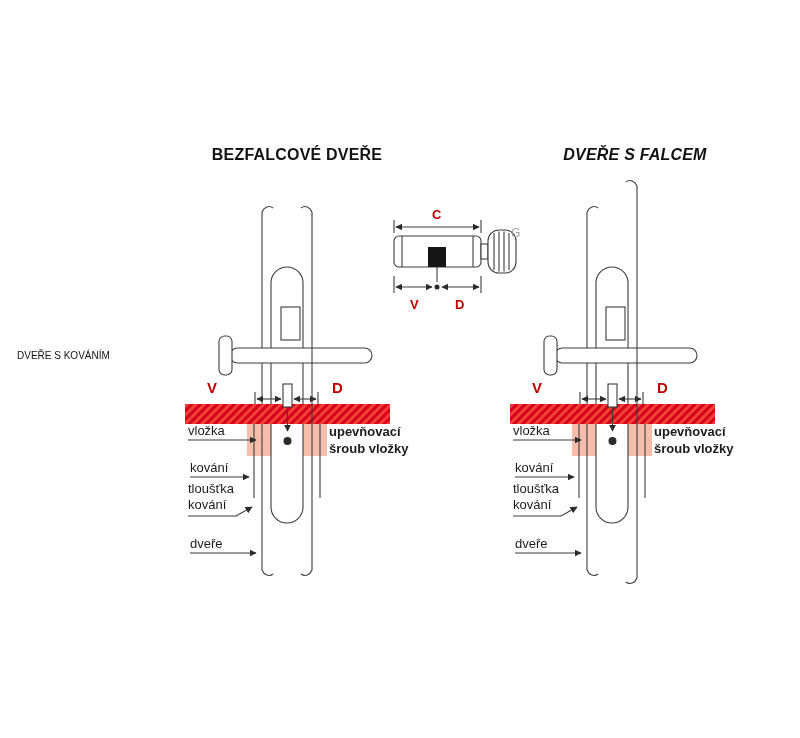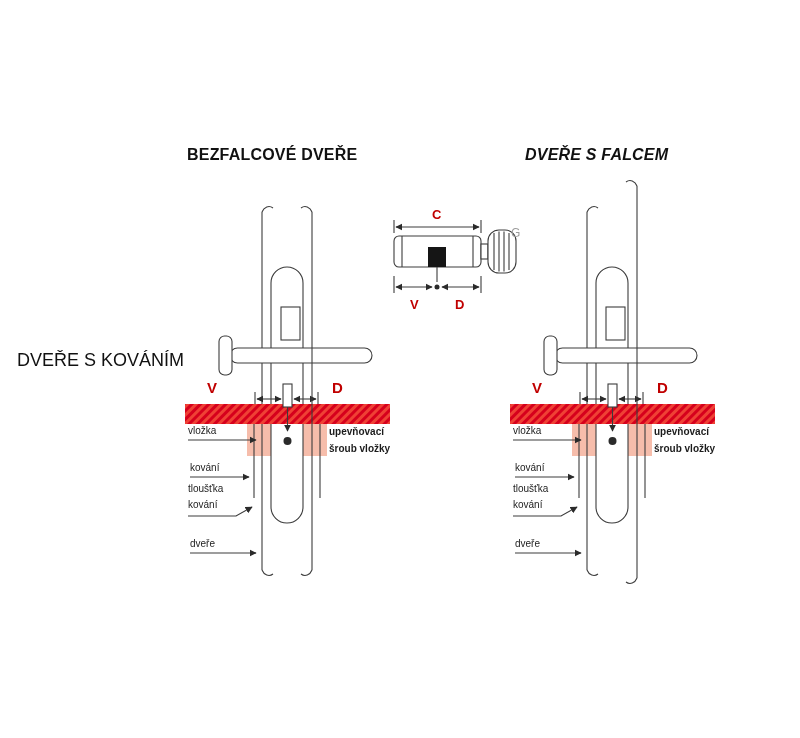--- a/index.html
+++ b/index.html
@@ -2,25 +2,25 @@
 <html><head>
 <meta charset="utf-8">
 <style>
   html,body{margin:0;padding:0;background:#ffffff;}
   .canvas{
     position:relative;width:800px;height:738px;background:#ffffff;
     font-family:"Liberation Sans",sans-serif;overflow:hidden;
   }
   svg.gfx{position:absolute;left:0;top:0;}
   .title{
-    position:absolute;width:220px;
+    position:absolute;width:220px;text-align:center;
     font-weight:bold;font-size:16px;color:#111;letter-spacing:.2px;white-space:nowrap;
   }
-  .side{position:absolute;font-size:18px;color:#111;white-space:nowrap;text-align:right;}
-  .lbl{position:absolute;font-size:10px;color:#1c1c1c;line-height:15px;white-space:nowrap;}
+  .side{position:absolute;font-size:10px;color:#111;white-space:nowrap;text-align:right;}
+  .lbl{position:absolute;font-size:13px;color:#1c1c1c;line-height:15px;white-space:nowrap;}
   .lbl.bold{font-weight:bold;}
   .dim{position:absolute;font-weight:bold;color:#c00000;font-size:15px;line-height:15px;}
   .dim.small{font-size:13px;}
   .gray{position:absolute;color:#9b9b9b;font-size:12px;line-height:12px;}
 </style>
 </head>
 <body>
 
 <div class="canvas">
 

